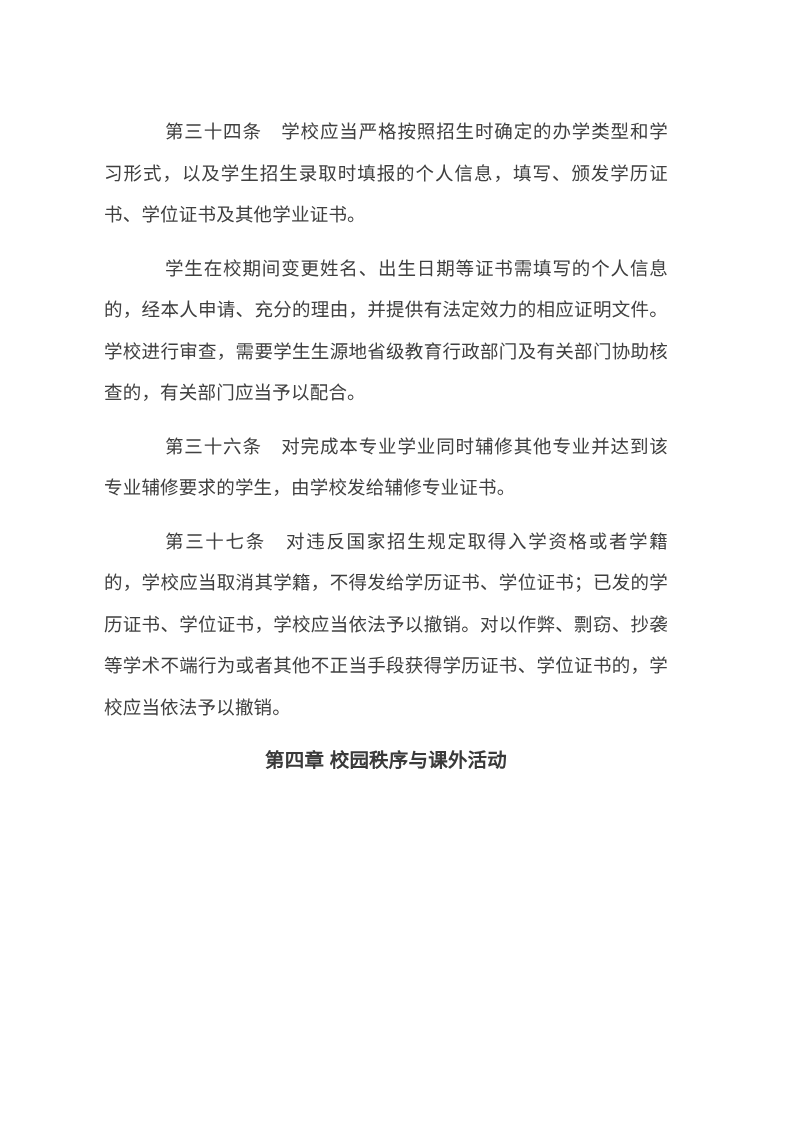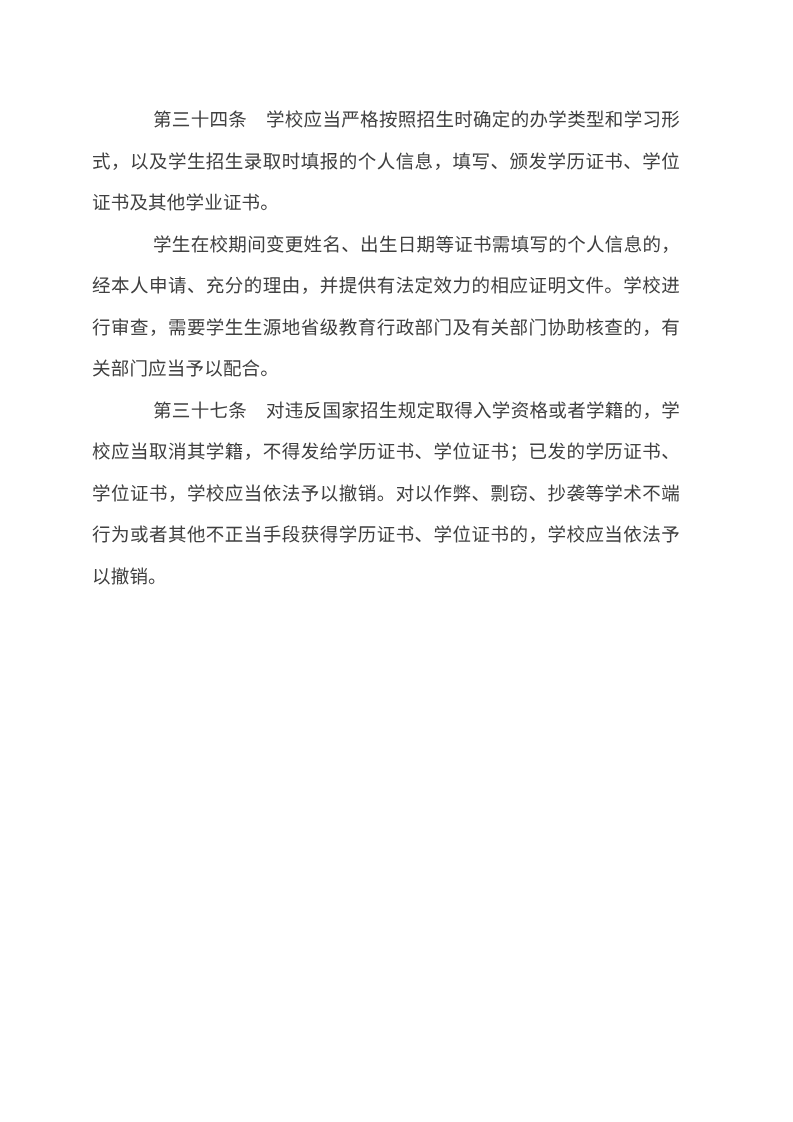--- a/index.html
+++ b/index.html
@@ -26,21 +26,21 @@
     top: 99px;
     width: 588px;
     color: #404040;
     font-size: 18.5px;
     line-height: 41.5px;
     text-align: justify;
     text-justify: inter-character;
     letter-spacing: 0.2px;
   }
   .doc-content p.para {
-    margin: 0;
+    margin: 12px;
     padding: 0;
     text-indent: 61px;
   }
   .chapter-heading {
     margin: 0;
     padding: 0;
     text-indent: 0;
     text-align: center;
     font-size: 19.5px;
     font-weight: 700;
@@ -49,15 +49,17 @@
     letter-spacing: 0.2px;
   }
 </style>
 </head>
 <body>
 
 <div class="page">
   <div class="doc-content">
     <p class="para">第三十四条　学校应当严格按照招生时确定的办学类型和学习形式，以及学生招生录取时填报的个人信息，填写、颁发学历证书、学位证书及其他学业证书。</p>
     <p class="para">学生在校期间变更姓名、出生日期等证书需填写的个人信息的，经本人申请、充分的理由，并提供有法定效力的相应证明文件。学校进行审查，需要学生生源地省级教育行政部门及有关部门协助核查的，有关部门应当予以配合。</p>
+    <p class="para">第三十六条　对完成本专业学业同时辅修其他专业并达到该专业辅修要求的学生，由学校发给辅修专业证书。</p>
     <p class="para">第三十七条　对违反国家招生规定取得入学资格或者学籍的，学校应当取消其学籍，不得发给学历证书、学位证书；已发的学历证书、学位证书，学校应当依法予以撤销。对以作弊、剽窃、抄袭等学术不端行为或者其他不正当手段获得学历证书、学位证书的，学校应当依法予以撤销。</p>
+    <h2 class="chapter-heading">第四章 校园秩序与课外活动</h2>
   </div>
 </div>
 
 </body></html>

